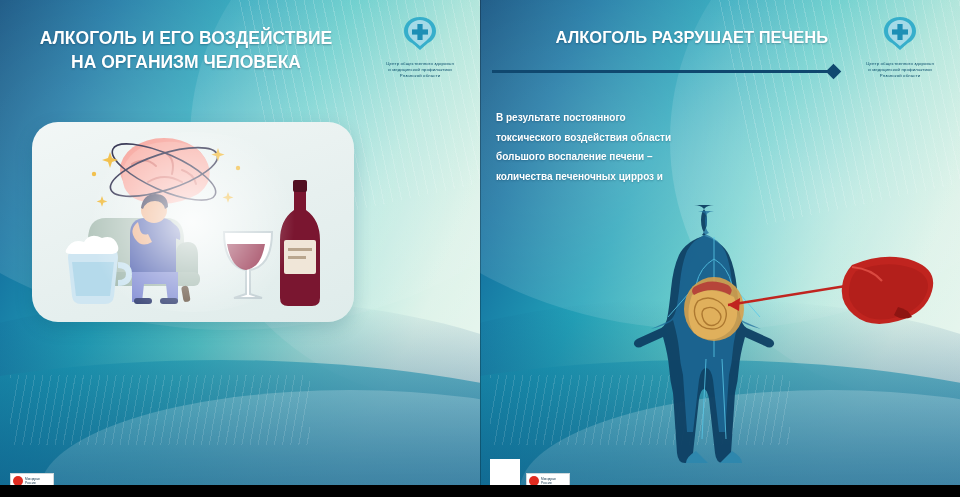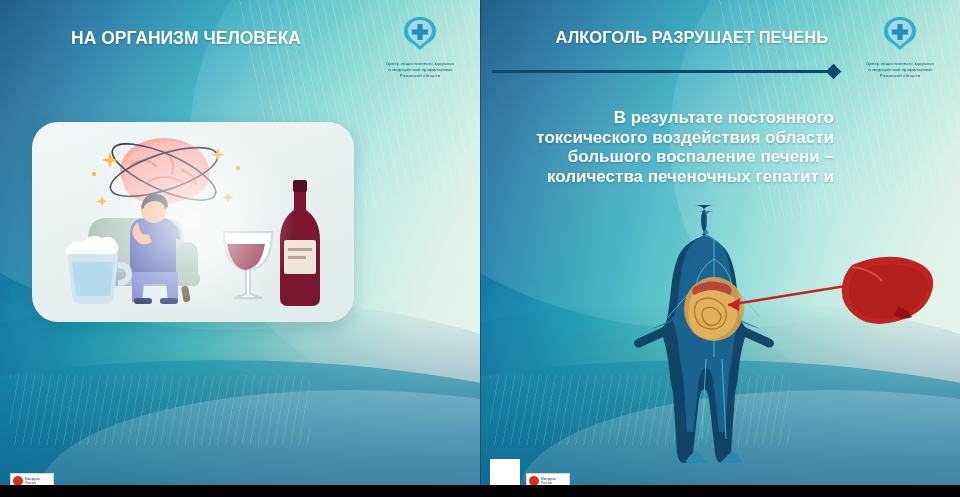--- a/index.html
+++ b/index.html
@@ -169,25 +169,25 @@
     width: 260px; height: 180px;
     left: 30px; top: 10px;
     border-radius: 50%;
     background: radial-gradient(circle, rgba(255,255,255,0.85), rgba(255,255,255,0) 65%);
   }
 
   
   .body-text {
     position: absolute;
     top: 108px;
-    left: 24px;
+    left: 16px;
     width: 330px;
-    text-align: right;
+    text-align: left;
     color: #ffffff;
-    font-size: 17px;
+    font-size: 10px;
     font-weight: bold;
     line-height: 19.5px;
     text-shadow: 0 1px 2px rgba(0,45,75,0.30);
     z-index: 7;
   }
 
   
   .footer-codes {
     position: absolute;
     left: 10px;
@@ -263,20 +263,21 @@
         <path d="M20 6 C13 6 8 11 8 17 c0 5 4 8 6 10 l6 5 6-5 c2-2 6-5 6-10 C32 11 27 6 20 6 z" fill="#ffffff" opacity="0.55"></path>
         <rect x="17.4" y="10" width="5.2" height="16" fill="#1d8fb5"></rect>
         <rect x="12" y="15.4" width="16" height="5.2" fill="#1d8fb5"></rect>
       </svg>
       <span class="line">Центр общественного здоровья</span>
       <span class="line">и медицинской профилактики</span>
       <span class="line">Рязанской области</span>
     </div>
 
     <div class="title-left">
+      <div>АЛКОГОЛЬ И ЕГО ВОЗДЕЙСТВИЕ</div>
       <div>НА ОРГАНИЗМ ЧЕЛОВЕКА</div>
     </div>
 
     <div class="card">
       <div class="glow"></div>
       <svg viewBox="0 0 322 200" width="322" height="200">
 
         <g>
           <ellipse cx="132" cy="48" rx="44" ry="32" fill="#f7a8a0"></ellipse>
           <path d="M92 44 q10 -22 40 -24 q34 -2 44 22 q6 18 -10 30 q-28 16 -60 6 q-20 -8 -14 -34 z" fill="#f9b6ae"></path>
@@ -366,21 +367,21 @@
       <span class="line">Рязанской области</span>
     </div>
 
     <div class="title-right">АЛКОГОЛЬ РАЗРУШАЕТ ПЕЧЕНЬ</div>
     <div class="rule"></div>
 
     <div class="body-text">
       <div>В результате постоянного</div>
       <div>токсического воздействия области</div>
       <div>большого воспаление печени –</div>
-      <div>количества печеночных гепатит и</div>
+      <div>количества печеночных цирроз и</div>
     </div>
 
     <div style="position:absolute; left:20px; bottom:8px; width:440px; height:300px; z-index:6;">
       <svg viewBox="0 0 440 300" width="440" height="300">
 
         <g>
           <path d="M214 16 q-13 0 -13 15 q0 10 5 15 q-20 6 -27 20 q-6 13 -8 34 q-2 20 -4 30 q-2 8 -8 10 l-22 10 q-5 3 -2 7 q3 3 8 0 l20 -9 q5 18 6 30 q1 14 4 26 l4 60 q1 10 8 10 q7 0 8 -10 l6 -54 q2 -10 5 -10 q3 0 5 10 l6 54 q1 10 8 10 q7 0 8 -10 l4 -60 q3 -12 4 -26 q1 -12 6 -30 l20 9 q5 3 8 0 q3 -4 -2 -7 l-22 -10 q-6 -2 -8 -10 q-2 -10 -4 -30 q-2 -21 -8 -34 q-7 -14 -27 -20 q5 -5 5 -15 q0 -15 -13 -15 z" fill="#0e3f63" opacity="0.95"></path>
           <path d="M214 22 q-9 0 -9 10 q0 8 4 12 q-16 6 -22 18 q-5 12 -7 31 q-2 19 -4 28 q-2 8 -7 11 l-18 8 q16 -4 22 -9 q5 18 6 29 q1 14 4 26 l4 57 l6 0 l6 -52 q2 -12 7 -12 q5 0 7 12 l6 52 l6 0 l4 -57 q3 -12 4 -26 q1 -11 6 -29 q6 5 22 9 l-18 -8 q-5 -3 -7 -11 q-2 -9 -4 -28 q-2 -19 -7 -31 q-6 -12 -22 -18 q4 -4 4 -12 q0 -10 -9 -10 z" fill="#1f6e9c" opacity="0.75"></path>
 
           <g stroke="#59c8e8" stroke-width="1" fill="none" opacity="0.8">

